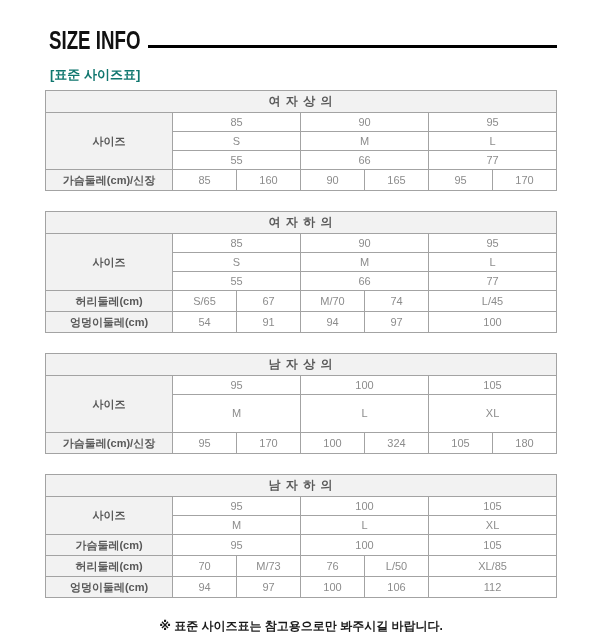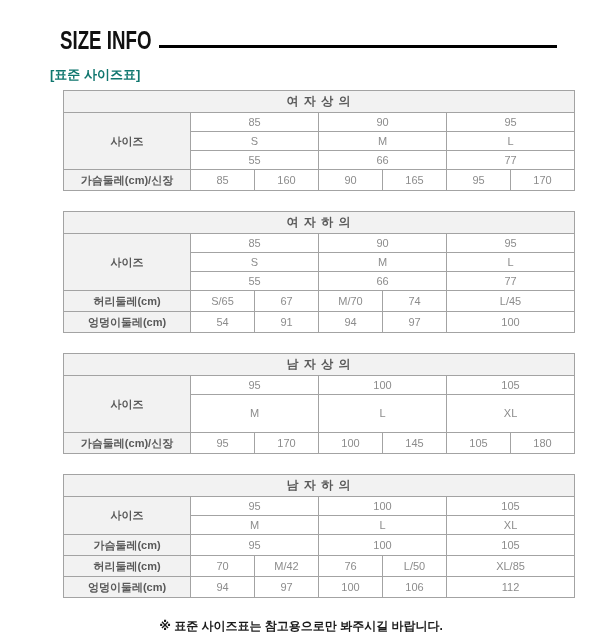--- a/index.html
+++ b/index.html
@@ -8,35 +8,34 @@
     --header-text:#595959;
     --data-text:#8c8c8c;
     --ink:#111111;
   }
   *{box-sizing:border-box;margin:0;padding:0;}
   html,body{width:600px;height:635px;background:#fff;overflow:hidden;}
   body{
     font-family:"Liberation Sans","DejaVu Sans",sans-serif;
     padding:30px 43px 0 45px;
   }
-  .hdr{display:flex;align-items:flex-end;margin-left:15px;}
+  .hdr{display:flex;align-items:flex-end;margin-left:4px;}
   .hdr h1{
     font-size:26px;font-weight:900;color:var(--ink);
     line-height:21px;letter-spacing:0;
     transform:scaleX(0.72);transform-origin:left bottom;
     white-space:nowrap;flex:0 0 auto;width:86px;
   }
   .rule{flex:1 1 auto;height:3px;background:#000;margin:0 0 3px 13px;}
   .subtitle{
     margin:15px 0 6px 5px;font-size:13px;font-weight:bold;color:#0f766e;
   }
   table.size-table{
     width:512px;border-collapse:collapse;table-layout:fixed;
     margin-bottom:20px;
-    margin-left:18px;
   }
   table.size-table th,table.size-table td{
     border:1px solid var(--border);
     text-align:center;vertical-align:middle;
     font-size:11px;line-height:13px;padding:0;
     height:19px;
   }
   table.size-table th{
     background:var(--header-bg);color:var(--header-text);font-weight:bold;
   }
@@ -174,21 +173,21 @@
         <tr class="tall">
           <td colspan="2">M</td>
           <td colspan="2">L</td>
           <td colspan="2">XL</td>
         </tr>
         <tr class="label-row">
           <th>가슴둘레(cm)/신장</th>
           <td>95</td>
           <td>170</td>
           <td>100</td>
-          <td>145</td>
+          <td>324</td>
           <td>105</td>
           <td>180</td>
         </tr>
       </tbody>
     </table>
     <table class="size-table">
       <colgroup>
         <col style="width: 127px;">
         <col style="width: 64px;">
         <col style="width: 64px;">
@@ -214,21 +213,21 @@
         </tr>
         <tr class="label-row">
           <th>가슴둘레(cm)</th>
           <td colspan="2">95</td>
           <td colspan="2">100</td>
           <td colspan="2">105</td>
         </tr>
         <tr class="label-row">
           <th>허리둘레(cm)</th>
           <td>70</td>
-          <td>M/42</td>
+          <td>M/73</td>
           <td>76</td>
           <td>L/50</td>
           <td colspan="2">XL/85</td>
         </tr>
         <tr class="label-row">
           <th>엉덩이둘레(cm)</th>
           <td>94</td>
           <td>97</td>
           <td>100</td>
           <td>106</td>

